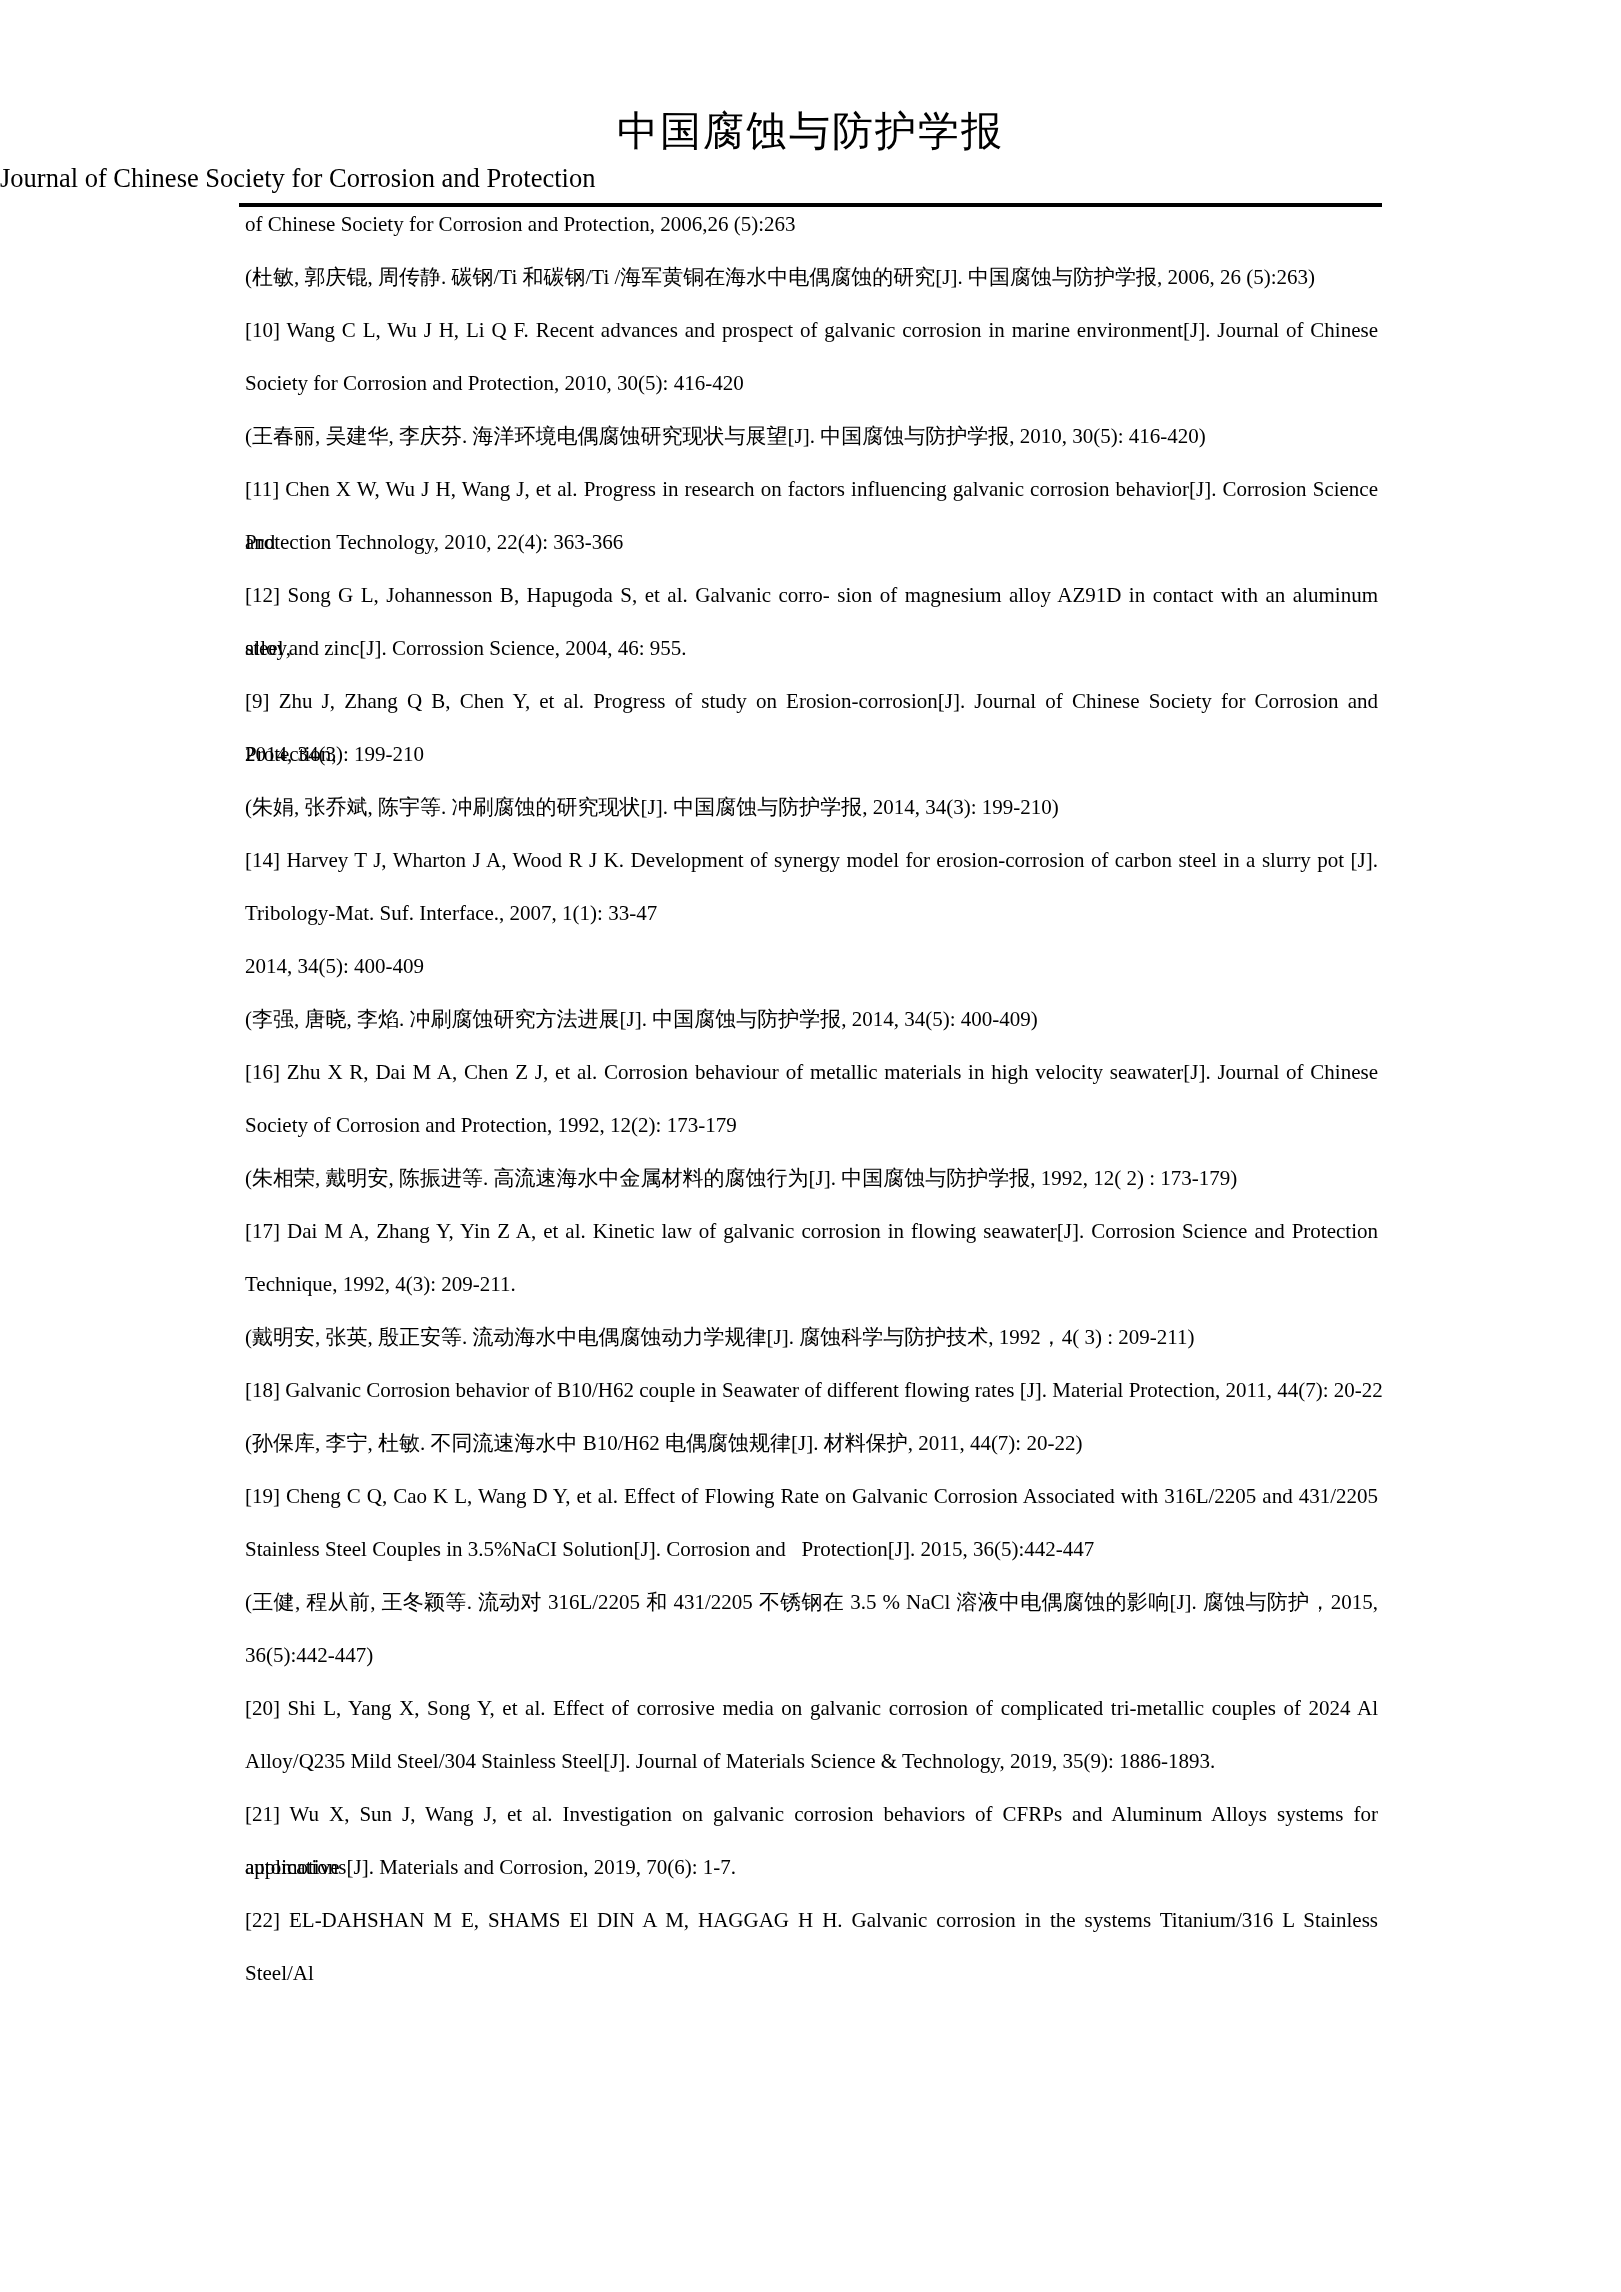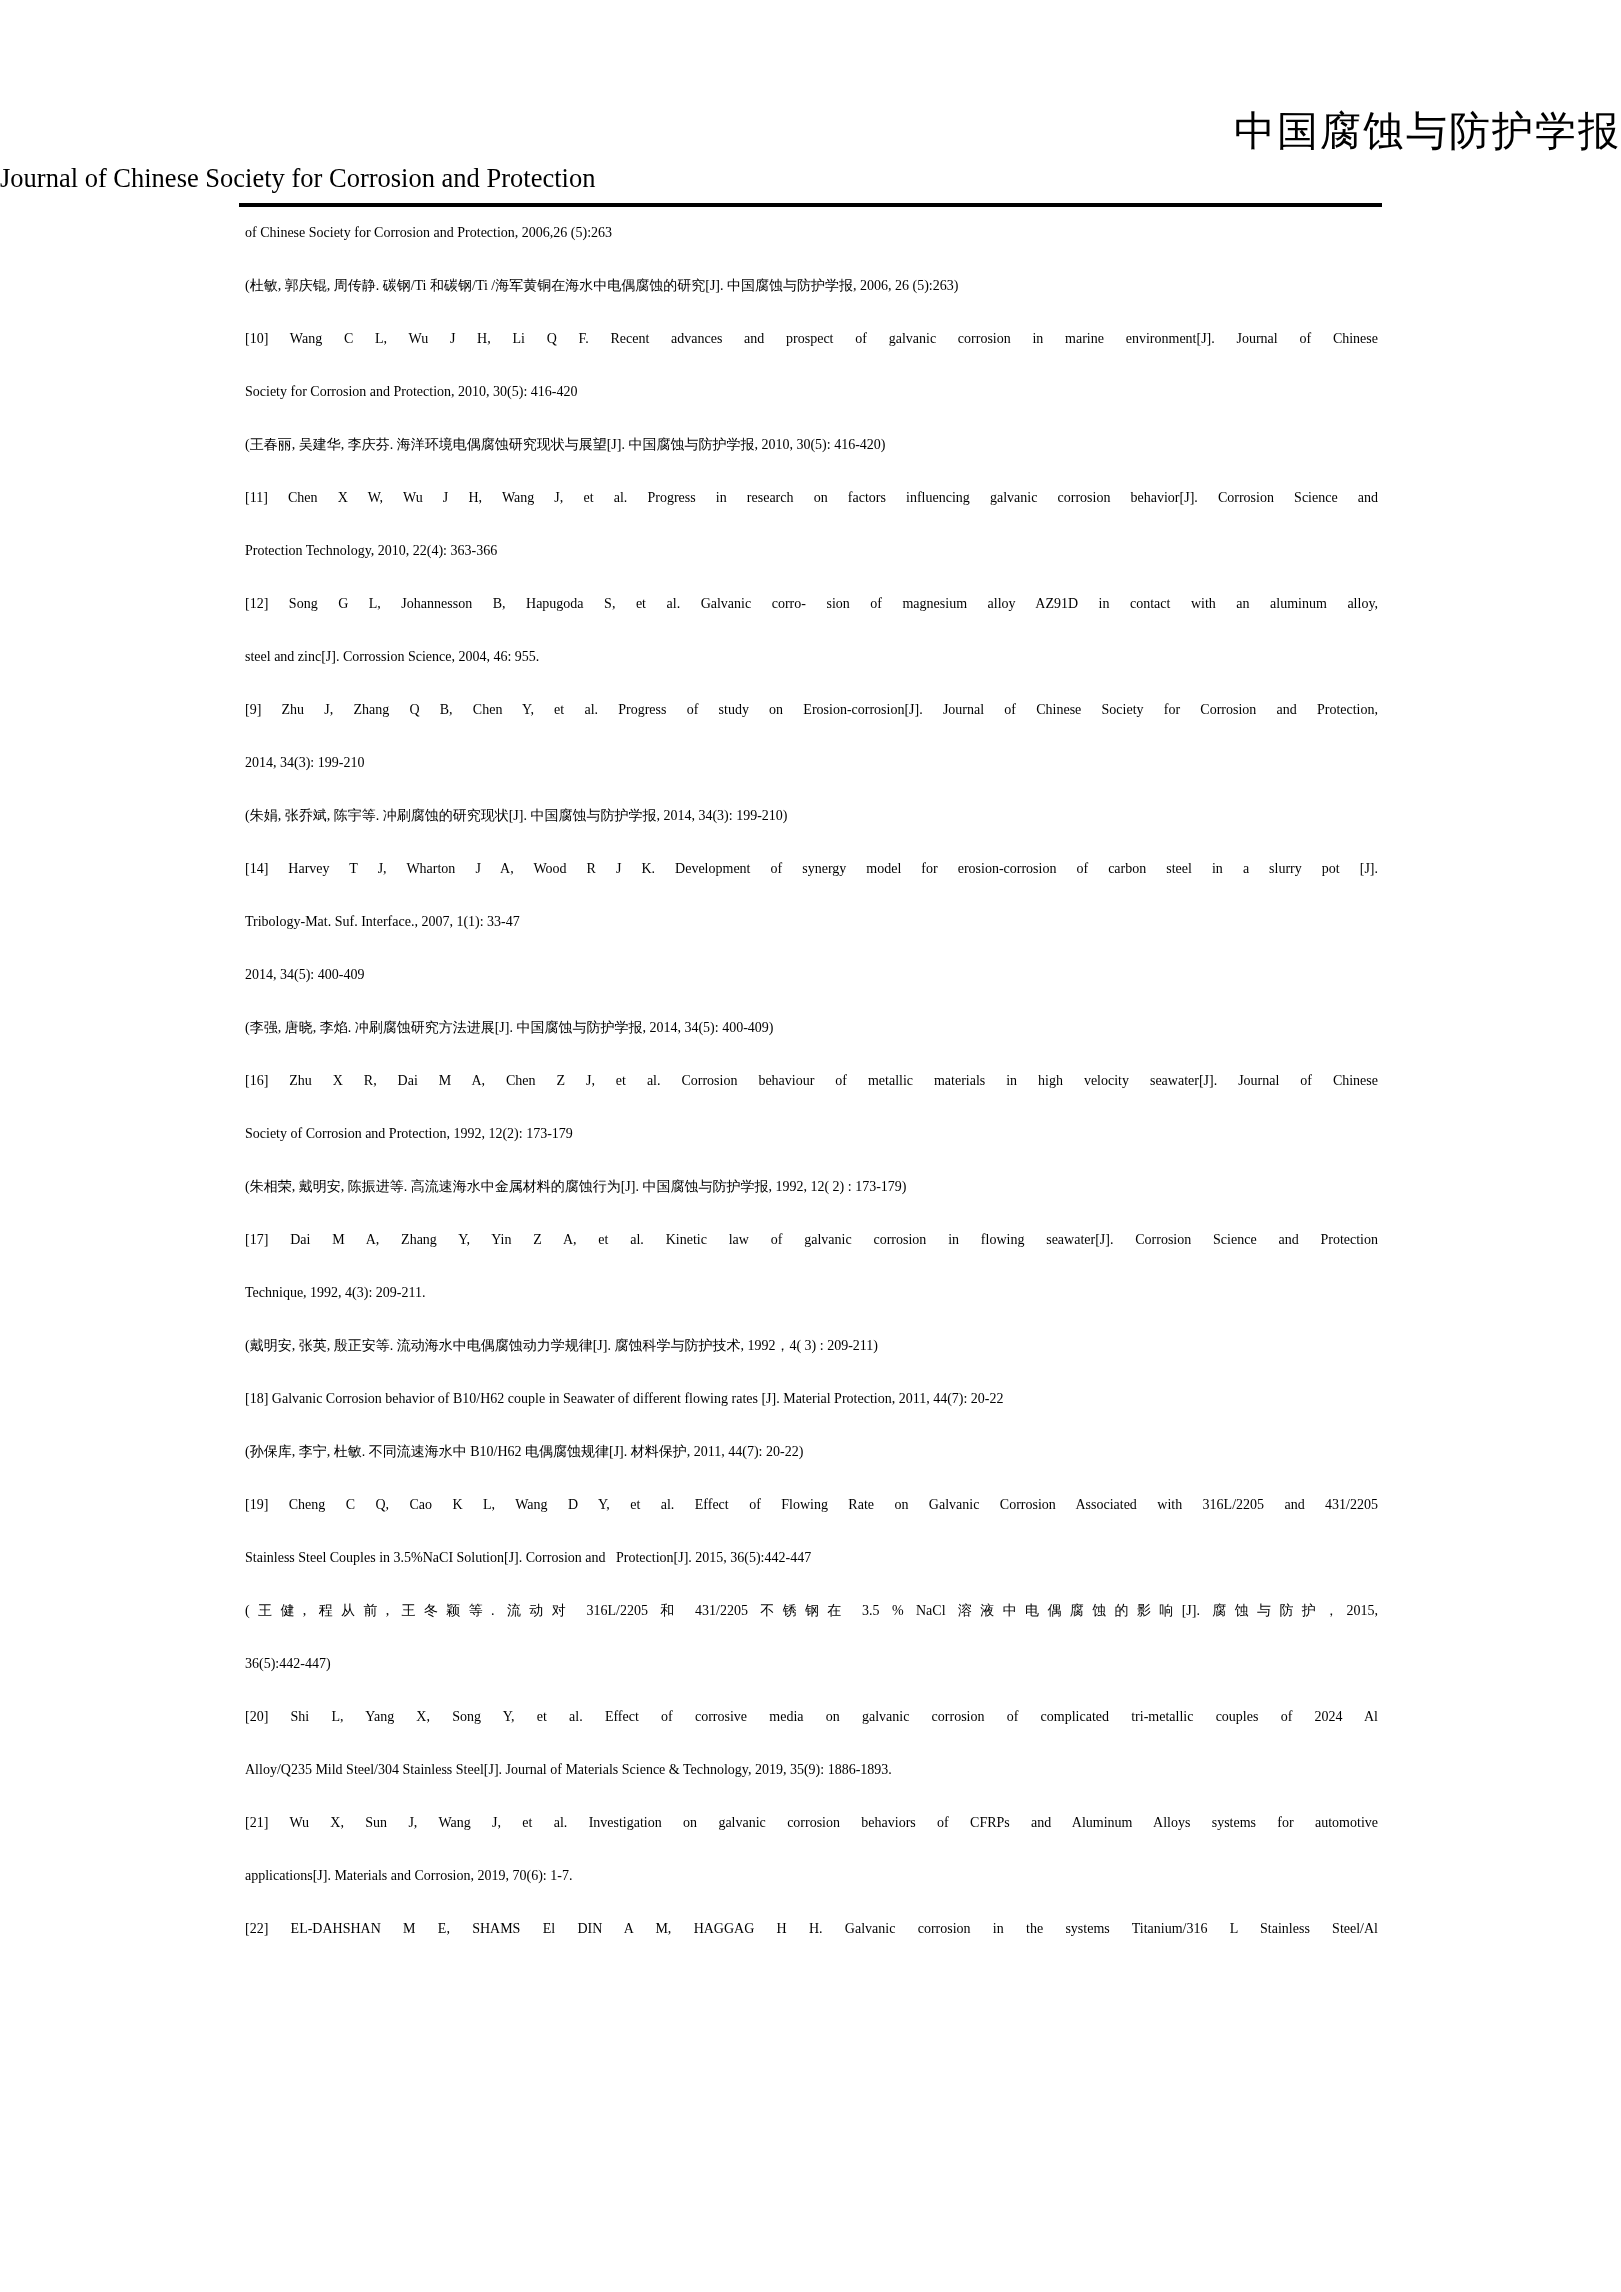--- a/index.html
+++ b/index.html
@@ -14,21 +14,21 @@
     background: #ffffff;
     color: #000000;
     font-family: "Liberation Serif", "DejaVu Serif", serif;
     overflow: hidden;
   }
   .title-zh {
     position: absolute;
     top: 106px;
     left: 0;
     width: 1621px;
-    text-align: right;
+    text-align: center;
     font-size: 41px;
     letter-spacing: 2px;
     line-height: 51px;
     white-space: nowrap;
   }
   .title-en {
     position: absolute;
     top: 161px;
     left: 0;
     width: 1621px;
@@ -40,24 +40,24 @@
   .divider {
     position: absolute;
     top: 203px;
     left: 239px;
     width: 1143px;
     height: 3.9px;
     background: #000000;
   }
   .refs {
     position: absolute;
-    top: 206px;
+    top: 198px;
     left: 245px;
     width: 1133px;
-    font-size: 14px;
+    font-size: 21px;
   }
   .line {
     height: 53px;
     line-height: 53px;
     text-align: left;
     white-space: nowrap;
     overflow: visible;
   }
   .line.j {
     white-space: normal;

